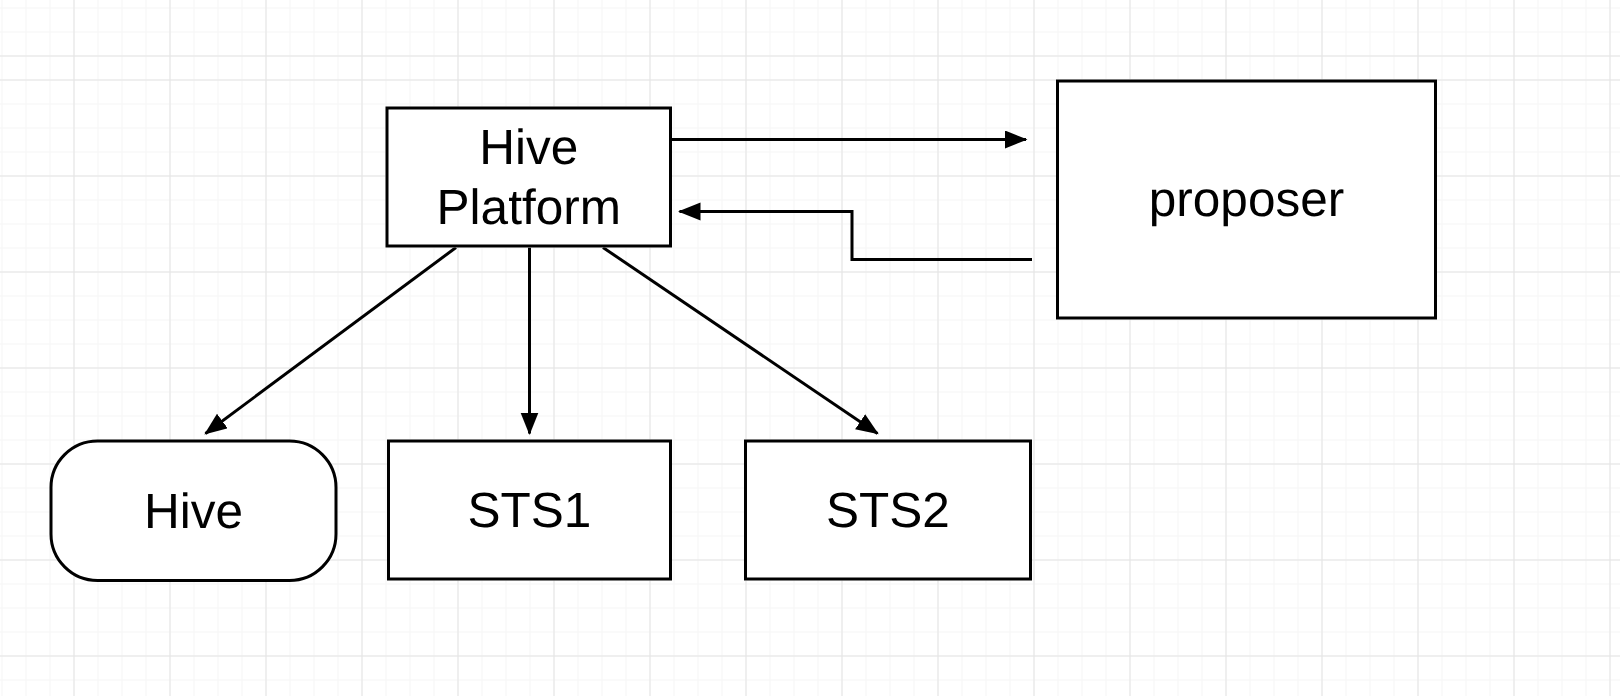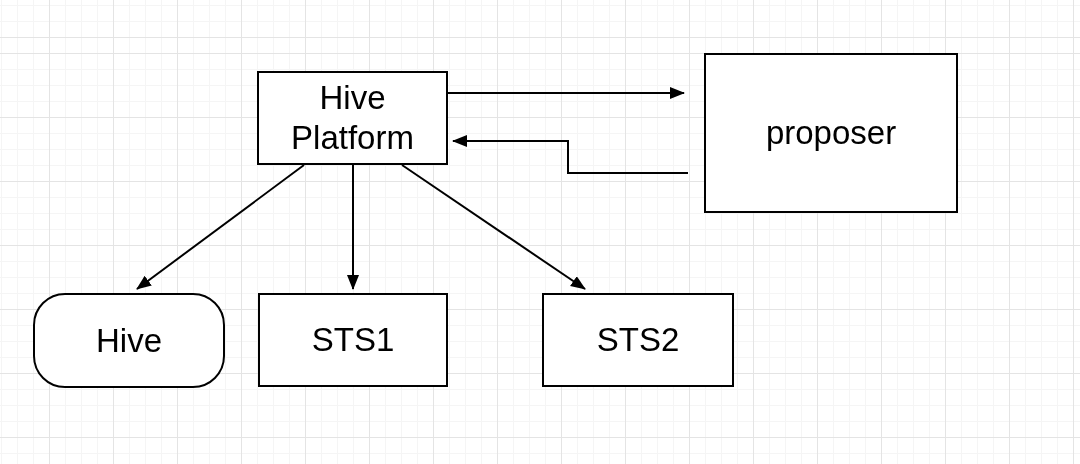--- a/index.html
+++ b/index.html
@@ -69,17 +69,17 @@
   </div>
   <div class="node" style="left: 704px; top: 53px; width: 254px; height: 160px;">
     <span>proposer</span>
   </div>
   <div class="node" style="left: 33px; top: 293px; width: 192px; height: 95px; border-radius: 32px;">
     <span>Hive</span>
   </div>
   <div class="node" style="left: 258px; top: 293px; width: 190px; height: 94px; text-align: center;">
     <span>STS1</span>
   </div>
-  <div class="node" style="left: 496px; top: 293px; width: 192px; height: 94px; margin-left: 46px;">
+  <div class="node" style="left: 496px; top: 293px; width: 192px; height: 94px;">
     <span>STS2</span>
   </div>
 
 </div>
 
 </body></html>

